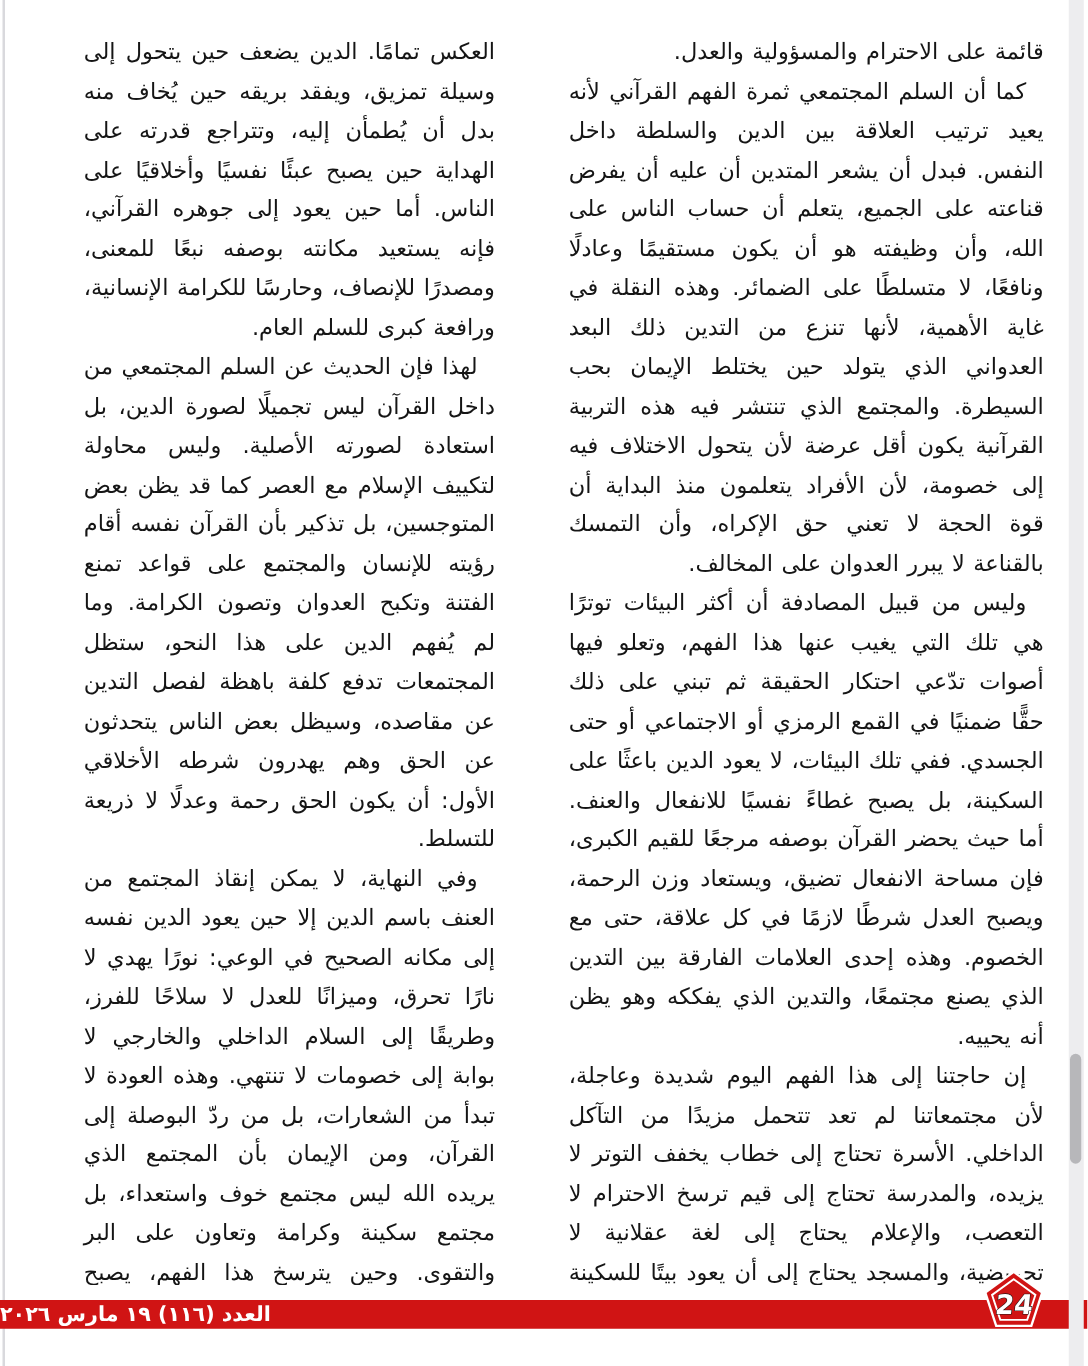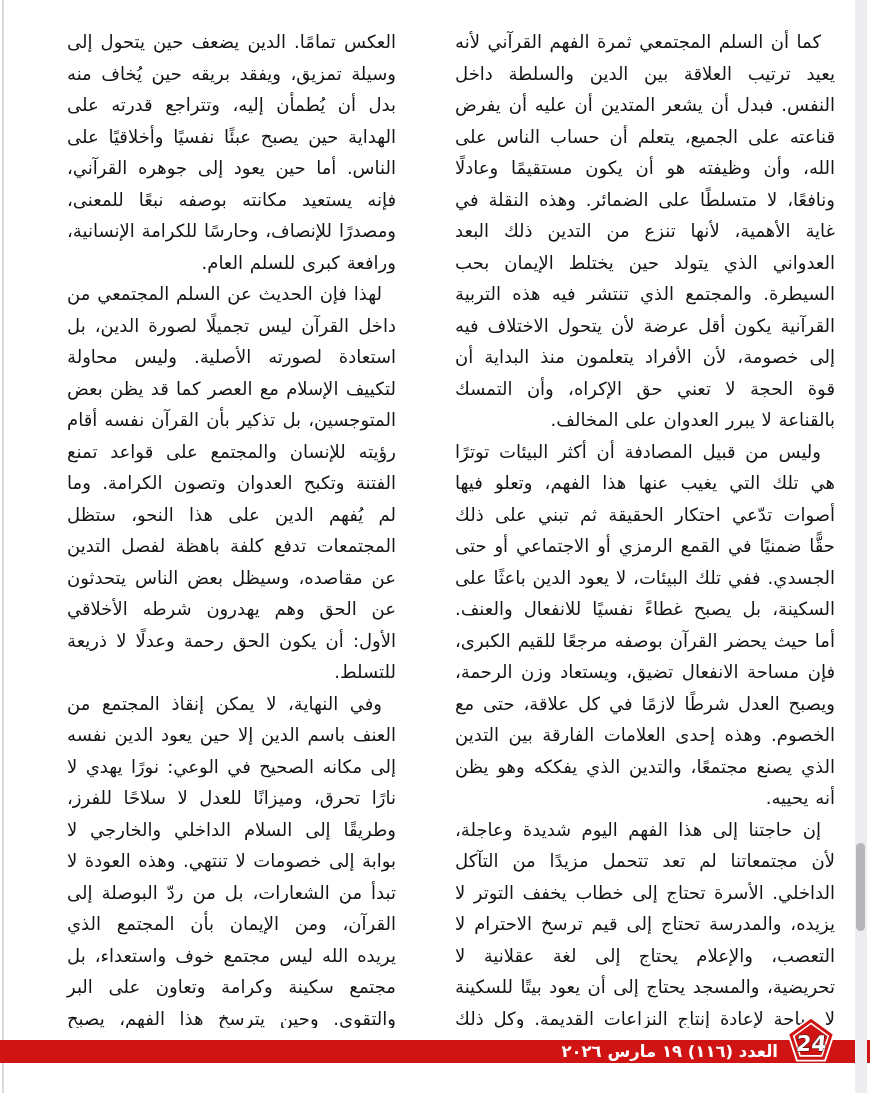--- a/index.html
+++ b/index.html
@@ -28,21 +28,21 @@
     margin-left:34px;
   }
   .col-right{width:380px;flex:0 0 380px;}
   .col-left{flex:1 1 auto;}
   .col p{margin:0;text-indent:14px;word-spacing:1px;}
   .col p.cont{text-indent:0;}
 
   .footer-bar{
     position:absolute;left:0;top:1040px;width:870px;height:23px;
     background:var(--accent-red);
-    display:flex;align-items:center;justify-content:flex-start;
+    display:flex;align-items:center;justify-content:flex-end;
     direction:rtl;
   }
   .footer-issue{
     color:#ffffff;font-size:16.5px;font-weight:bold;
     padding-right:92px;letter-spacing:.5px;white-space:nowrap;
     line-height:23px;
   }
   .page-badge{
     position:absolute;top:1014px;right:33px;width:52px;height:50px;
   }
@@ -57,20 +57,21 @@
     border-radius:5px;background:var(--scrollbar-thumb);
   }
 </style>
 </head>
 <body>
 
 <div class="page-edge-left"></div>
 
 <main class="columns">
   <article class="col col-right">
+    <p class="cont">قائمة على الاحترام والمسؤولية والعدل.</p>
     <p>كما أن السلم المجتمعي ثمرة الفهم القرآني لأنه يعيد ترتيب العلاقة بين الدين والسلطة داخل النفس. فبدل أن يشعر المتدين أن عليه أن يفرض قناعته على الجميع، يتعلم أن حساب الناس على الله، وأن وظيفته هو أن يكون مستقيمًا وعادلًا ونافعًا، لا متسلطًا على الضمائر. وهذه النقلة في غاية الأهمية، لأنها تنزع من التدين ذلك البعد العدواني الذي يتولد حين يختلط الإيمان بحب السيطرة. والمجتمع الذي تنتشر فيه هذه التربية القرآنية يكون أقل عرضة لأن يتحول الاختلاف فيه إلى خصومة، لأن الأفراد يتعلمون منذ البداية أن قوة الحجة لا تعني حق الإكراه، وأن التمسك بالقناعة لا يبرر العدوان على المخالف.</p>
     <p>وليس من قبيل المصادفة أن أكثر البيئات توترًا هي تلك التي يغيب عنها هذا الفهم، وتعلو فيها أصوات تدّعي احتكار الحقيقة ثم تبني على ذلك حقًّا ضمنيًا في القمع الرمزي أو الاجتماعي أو حتى الجسدي. ففي تلك البيئات، لا يعود الدين باعثًا على السكينة، بل يصبح غطاءً نفسيًا للانفعال والعنف. أما حيث يحضر القرآن بوصفه مرجعًا للقيم الكبرى، فإن مساحة الانفعال تضيق، ويستعاد وزن الرحمة، ويصبح العدل شرطًا لازمًا في كل علاقة، حتى مع الخصوم. وهذه إحدى العلامات الفارقة بين التدين الذي يصنع مجتمعًا، والتدين الذي يفككه وهو يظن أنه يحييه.</p>
     <p>إن حاجتنا إلى هذا الفهم اليوم شديدة وعاجلة، لأن مجتمعاتنا لم تعد تتحمل مزيدًا من التآكل الداخلي. الأسرة تحتاج إلى خطاب يخفف التوتر لا يزيده، والمدرسة تحتاج إلى قيم ترسخ الاحترام لا التعصب، والإعلام يحتاج إلى لغة عقلانية لا تحريضية، والمسجد يحتاج إلى أن يعود بيتًا للسكينة لا ساحة لإعادة إنتاج النزاعات القديمة. وكل ذلك لن يتحقق بمجرد الدعوة العامة إلى التسامح، بل يتحقق حين يعاد بناء الوعي الديني نفسه على أساس قرآني واضح يجعل السلم المجتمعي جزءًا من صميم الإيمان، لا خيارًا ثانويًا مؤجلًا.</p>
 
   </article>
   <article class="col col-left">
     <p class="cont">العكس تمامًا. الدين يضعف حين يتحول إلى وسيلة تمزيق، ويفقد بريقه حين يُخاف منه بدل أن يُطمأن إليه، وتتراجع قدرته على الهداية حين يصبح عبئًا نفسيًا وأخلاقيًا على الناس. أما حين يعود إلى جوهره القرآني، فإنه يستعيد مكانته بوصفه نبعًا للمعنى، ومصدرًا للإنصاف، وحارسًا للكرامة الإنسانية، ورافعة كبرى للسلم العام.</p>
     <p>لهذا فإن الحديث عن السلم المجتمعي من داخل القرآن ليس تجميلًا لصورة الدين، بل استعادة لصورته الأصلية. وليس محاولة لتكييف الإسلام مع العصر كما قد يظن بعض المتوجسين، بل تذكير بأن القرآن نفسه أقام رؤيته للإنسان والمجتمع على قواعد تمنع الفتنة وتكبح العدوان وتصون الكرامة. وما لم يُفهم الدين على هذا النحو، ستظل المجتمعات تدفع كلفة باهظة لفصل التدين عن مقاصده، وسيظل بعض الناس يتحدثون عن الحق وهم يهدرون شرطه الأخلاقي الأول: أن يكون الحق رحمة وعدلًا لا ذريعة للتسلط.</p>
     <p>وفي النهاية، لا يمكن إنقاذ المجتمع من العنف باسم الدين إلا حين يعود الدين نفسه إلى مكانه الصحيح في الوعي: نورًا يهدي لا نارًا تحرق، وميزانًا للعدل لا سلاحًا للفرز، وطريقًا إلى السلام الداخلي والخارجي لا بوابة إلى خصومات لا تنتهي. وهذه العودة لا تبدأ من الشعارات، بل من ردّ البوصلة إلى القرآن، ومن الإيمان بأن المجتمع الذي يريده الله ليس مجتمع خوف واستعداء، بل مجتمع سكينة وكرامة وتعاون على البر والتقوى. وحين يترسخ هذا الفهم، يصبح السلم المجتمعي ليس مطلبًا سياسيًا فقط، بل ثمرة طبيعية لإيمان صحيح وفهم قرآني ناضج.</p>
   </article>

